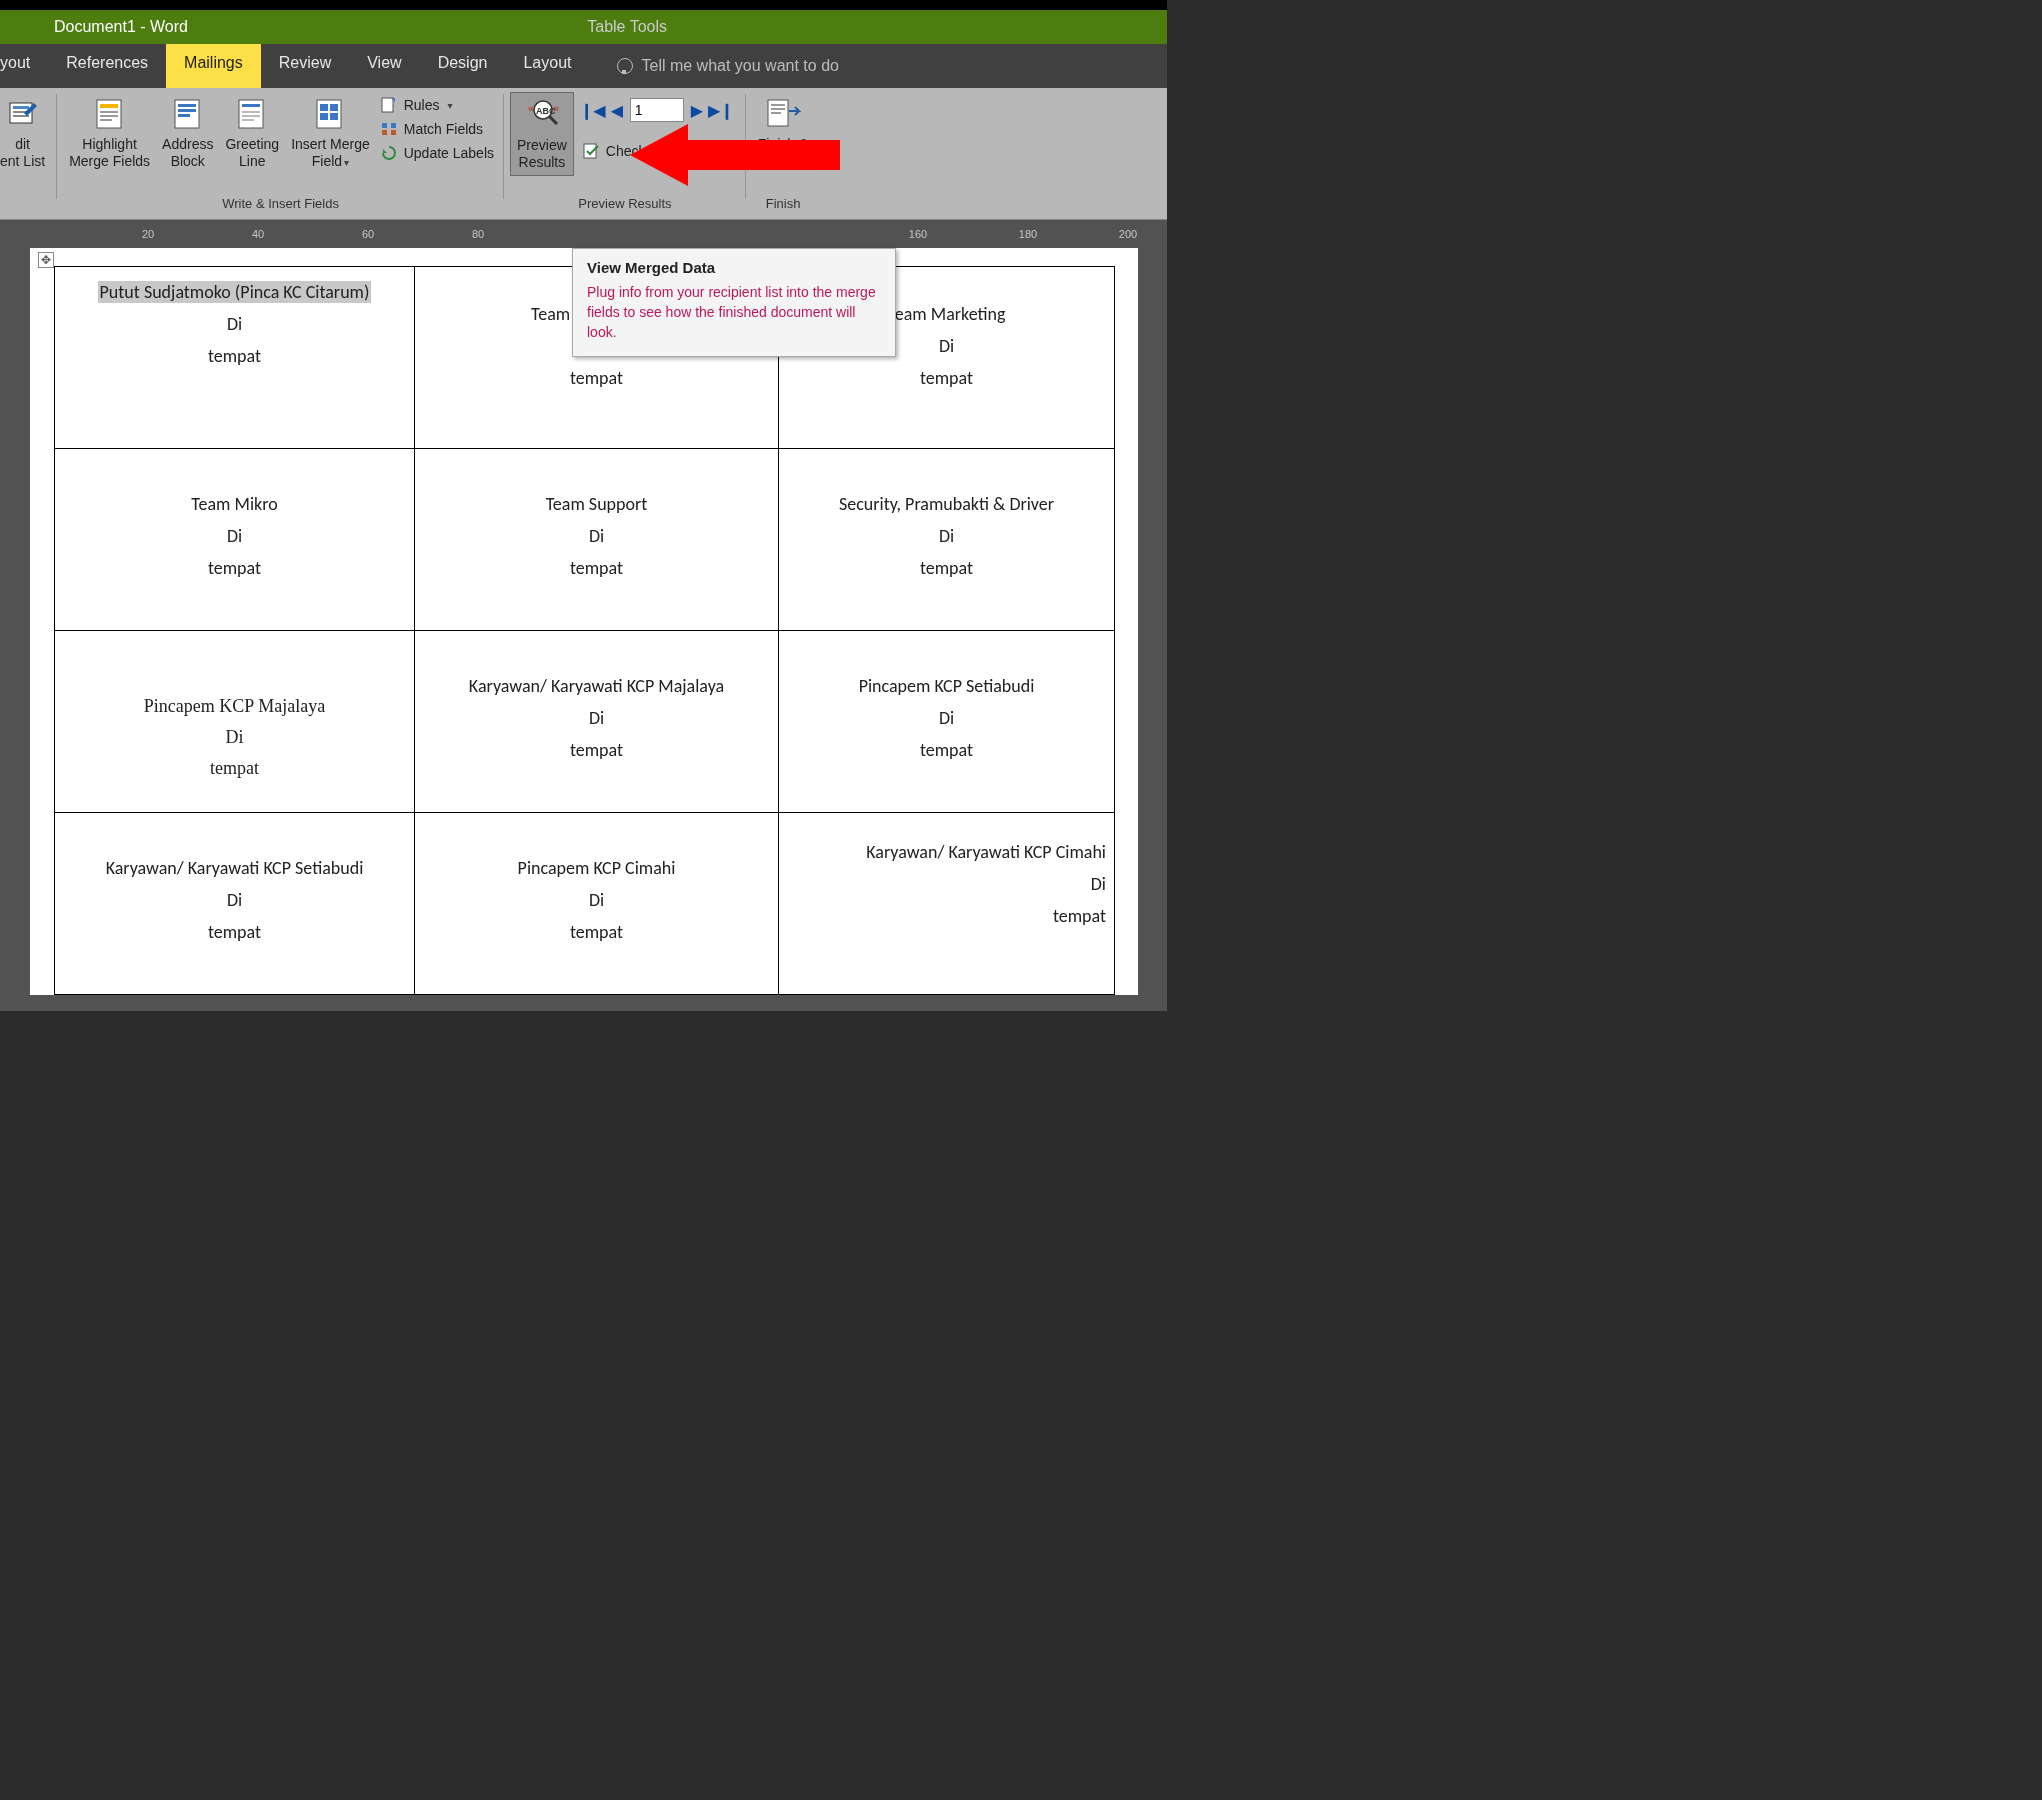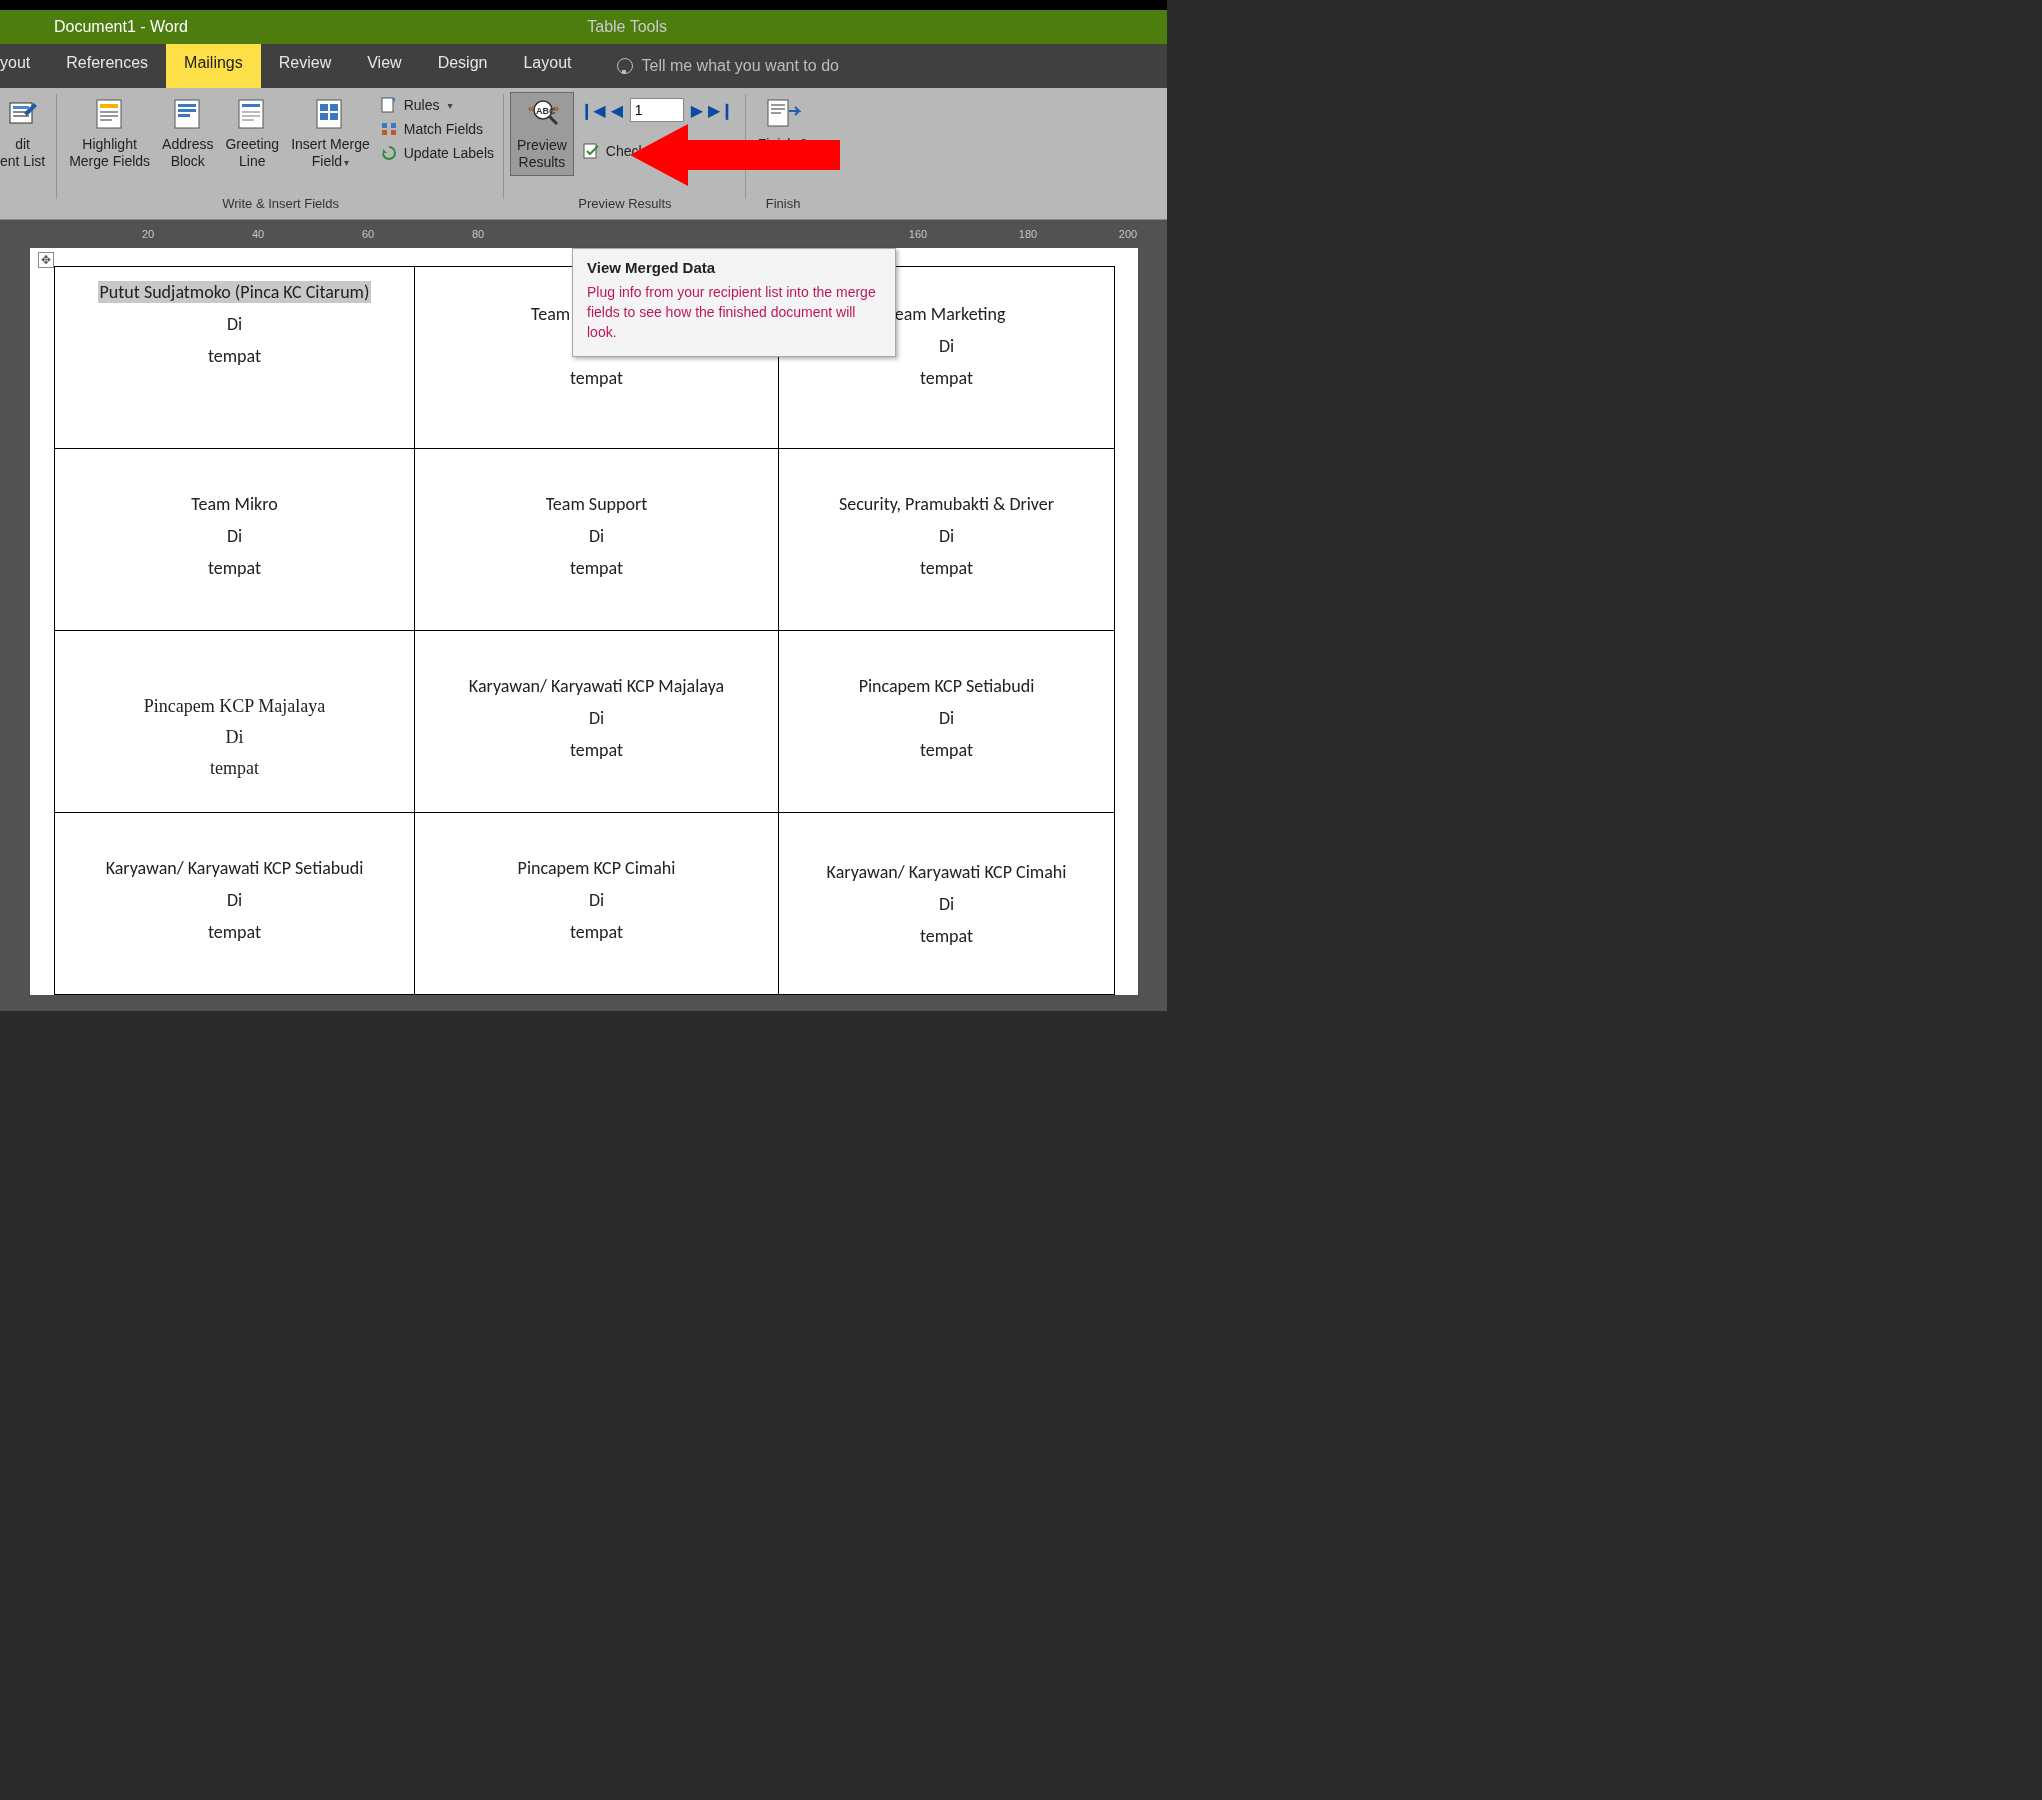--- a/index.html
+++ b/index.html
@@ -547,21 +547,21 @@
             <td style="padding-top:44px;">
               <div class="cell-line">Karyawan/ Karyawati KCP Setiabudi</div>
               <div class="cell-line">Di</div>
               <div class="cell-line">tempat</div>
             </td>
             <td style="padding-top:44px;">
               <div class="cell-line">Pincapem KCP Cimahi</div>
               <div class="cell-line">Di</div>
               <div class="cell-line">tempat</div>
             </td>
-            <td style="padding-top:48px;">
+            <td style="padding-top:28px;text-align:right;">
               <div class="cell-line">Karyawan/ Karyawati KCP Cimahi</div>
               <div class="cell-line">Di</div>
               <div class="cell-line">tempat</div>
             </td>
           </tr>
         </tbody>
     </table>
   </div>
 </div>
 

